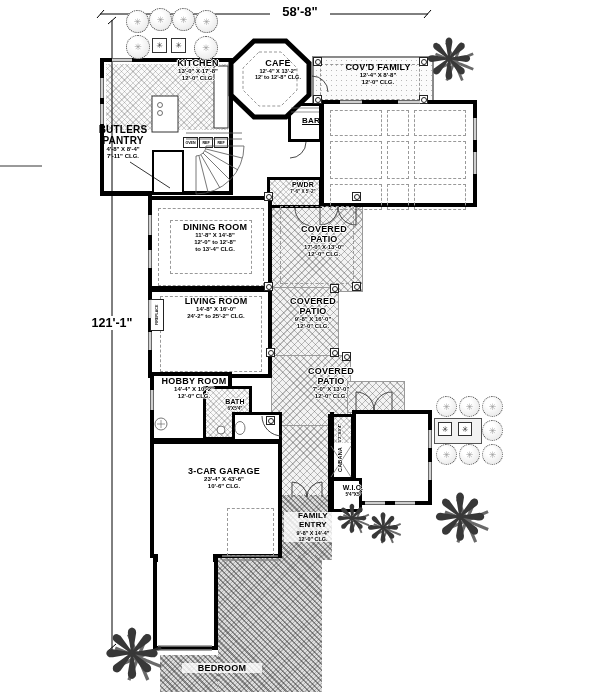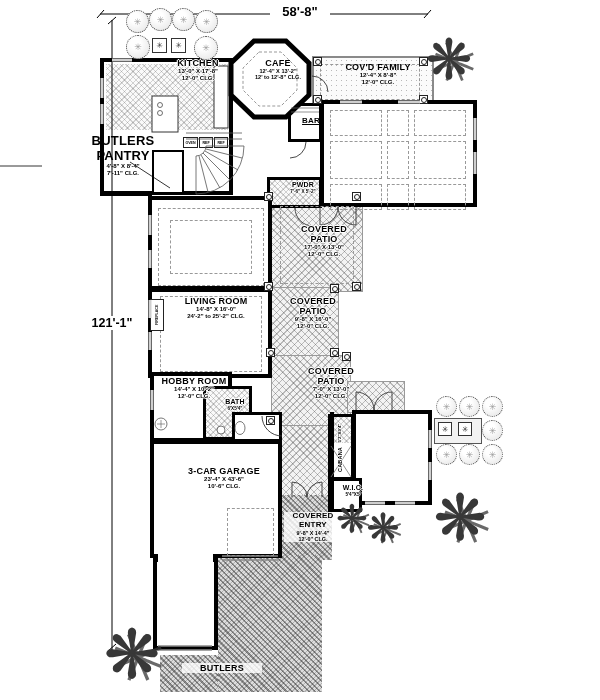--- a/index.html
+++ b/index.html
@@ -232,27 +232,33 @@
   </div>
   <div class="lbl" style="left:335px;top:62px;width:70px;">
     <div class="rn">COV'D FAMILY</div>
     <div class="rd">12'-4" X 8'-8"</div>
     <div class="rd">12'-0" CLG.</div>
   </div>
   <div class="lbl" style="left:287px;top:117px;width:32px;text-decoration:underline;">
     <div class="rn" style="font-size:8px;">BAR</div>
   </div>
   <div class="lbl" style="left:75px;top:124px;width:80px;">
-    <div class="rn" style="font-size:13px;margin-top:10px;">BUTLERS PANTRY</div>
+    <div class="rn" style="font-size:10px;">BUTLERS PANTRY</div>
     <div class="rd">4'-8" X 8'-4"</div>
     <div class="rd">7'-11" CLG.</div>
   </div>
   <div class="lbl" style="left:270px;top:181px;width:50px;">
     <div class="rn small halo">PWDR</div>
     <div class="rd small halo">7'-6" X 5'-2"</div>
+  </div>
+  <div class="lbl" style="left:152px;top:222px;width:110px;">
+    <div class="rn halo">DINING ROOM</div>
+    <div class="rd halo">11'-8" X 14'-8"</div>
+    <div class="rd halo">12'-0" to 12'-8"</div>
+    <div class="rd halo">to 13'-4" CLG.</div>
   </div>
   <div class="lbl" style="left:283px;top:224px;width:66px;">
     <div class="rn halo">COVERED PATIO</div>
     <div class="rd halo">17'-0" X 13'-0"</div>
     <div class="rd halo">12'-0" CLG.</div>
   </div>
   <div class="lbl" style="left:150px;top:296px;width:116px;">
     <div class="rn halo">LIVING ROOM</div>
     <div class="rd halo">14'-8" X 16'-0"</div>
     <div class="rd halo">24'-2" to 25'-2" CLG.</div>
@@ -283,26 +289,26 @@
   </div>
   <div class="lbl vtext" style="left:332px;top:420px;width:19px;height:56px;line-height:1;">
     <span class="rn halo" style="font-size:5.5px;">CABANA</span>
     <span class="rd halo" style="font-size:4.4px;">5'2"X9'4"</span>
   </div>
   <div class="lbl" style="left:328px;top:484px;width:34px;">
     <div class="rn small halo">W.I.C.</div>
     <div class="rd small halo">5'4"X5'</div>
   </div>
   <div class="lbl" style="left:276px;top:512px;width:58px;">
-    <div class="rn chip" style="font-size:8px;">COVERED ENTRY</div>
+    <div class="rn chip" style="font-size:8px;">FAMILY ENTRY</div>
     <div class="rd chip" style="font-size:5.4px;">9'-8" X 14'-4"</div>
     <div class="rd chip" style="font-size:5.4px;">12'-0" CLG.</div>
   </div>
   <div class="lbl" style="left:174px;top:663px;width:80px;">
-    <div class="rn chip">BUTLERS</div>
+    <div class="rn chip">BEDROOM</div>
   </div>
 
   <div class="dim" style="left:270px;top:4px;width:60px;font-size:13px;">58'-8"</div>
   <div class="dim" style="left:83px;top:316px;width:58px;font-size:12.5px;">121'-1"</div>
 
   <div class="shrub" style="left:126px;top:10px;width:23px;height:23px;"></div>
   <div class="shrub" style="left:149px;top:8px;width:23px;height:23px;"></div>
   <div class="shrub" style="left:172px;top:8px;width:23px;height:23px;"></div>
   <div class="shrub" style="left:195px;top:10px;width:23px;height:23px;"></div>
   <div class="shrub" style="left:126px;top:35px;width:24px;height:24px;"></div>

